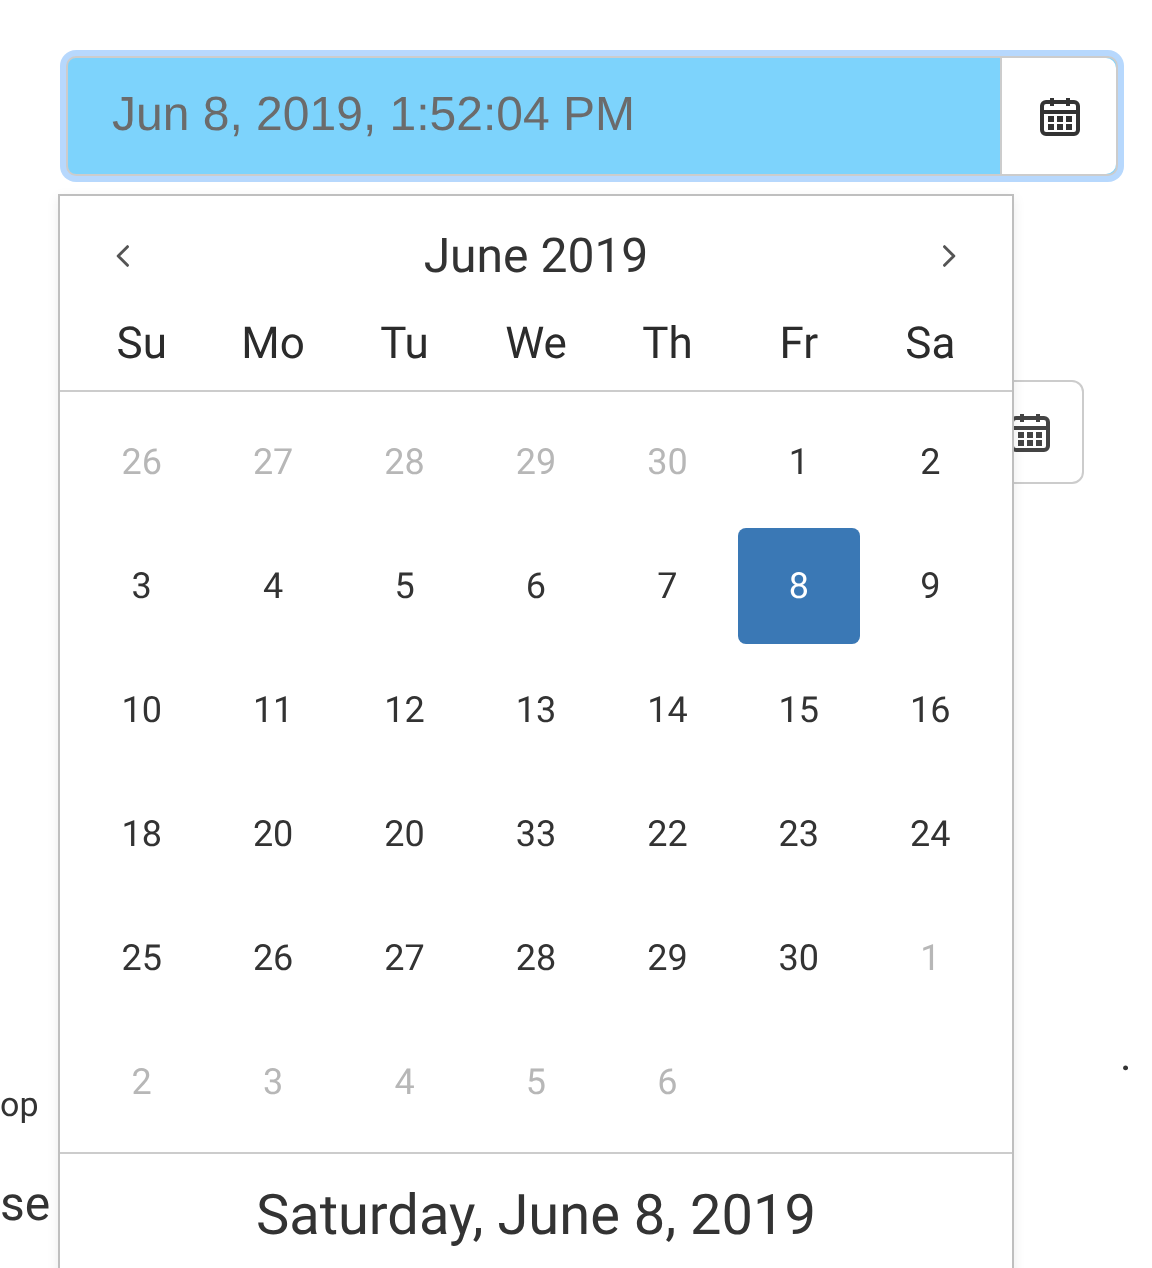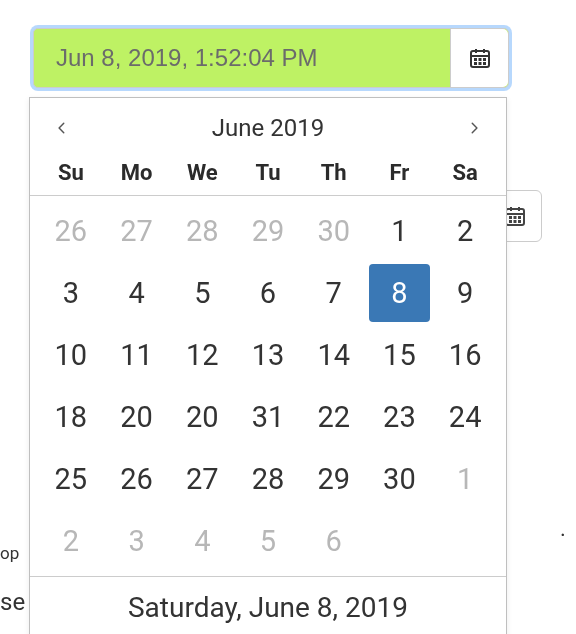--- a/index.html
+++ b/index.html
@@ -51,27 +51,27 @@
     top: 516px;
     font-size: 22px;
     color: #333;
   }
 
   
   .input-group {
     position: absolute;
     top: 28px;
     left: 33px;
-    width: 476px;
+    width: 526px;
     height: 60px;
     display: flex;
     border: 1px solid #ccc;
     border-radius: 5px;
     box-shadow: 0 0 0 3px rgba(96,168,250,0.45);
-    background: #bef264;
+    background: #7dd3fc;
   }
   .date-input {
     flex: 1;
     border: none;
     outline: none;
     padding: 0 22px;
     font-size: 24px;
     color: #6b6b6b;
     background: transparent;
     border-radius: 5px 0 0 5px;
@@ -123,39 +123,39 @@
     color: #333;
     cursor: pointer;
   }
   .dow-row {
     display: grid;
     grid-template-columns: repeat(7, 1fr);
     padding: 6px 8px 10px;
   }
   .dow {
     text-align: center;
-    font-weight: 700;
+    font-weight: 400;
     font-size: 22px;
     color: #2b2b2b;
   }
   .days-grid {
     border-top: 1px solid #ccc;
     border-bottom: 1px solid #ccc;
     padding: 4px 8px;
     display: grid;
     grid-template-columns: repeat(7, 1fr);
   }
   .day-cell {
     height: 58px;
     display: flex;
     align-items: center;
     justify-content: center;
     margin: 2px;
     border-radius: 4px;
-    font-size: 29px;
+    font-size: 18px;
     color: #333;
     cursor: pointer;
     user-select: none;
     text-align: right;
   }
   .day-cell.out { color: #b7b7b7; }
   .day-cell.selected {
     background: #3a78b5;
     color: #fff;
   }
@@ -218,22 +218,22 @@
     <span class="nav-title">June 2019</span>
     <button class="nav-btn">
       <svg width="14" height="14" viewBox="0 0 24 24">
           <path d="M9 4 L17 12 L9 20" fill="none" stroke="currentColor" stroke-width="2.5" stroke-linecap="round" stroke-linejoin="round"></path>
         </svg>
     </button>
   </div>
   <div class="dow-row" id="dow-row">
       <div class="dow">Su</div>
       <div class="dow">Mo</div>
+      <div class="dow">Tu</div>
       <div class="dow">We</div>
-      <div class="dow">Tu</div>
       <div class="dow">Th</div>
       <div class="dow">Fr</div>
       <div class="dow">Sa</div>
     </div>
   <div class="days-grid" id="days-grid">
       <div class="day-cell out">26</div>
       <div class="day-cell out">27</div>
       <div class="day-cell out">28</div>
       <div class="day-cell out">29</div>
       <div class="day-cell out">30</div>
@@ -249,21 +249,21 @@
       <div class="day-cell">10</div>
       <div class="day-cell">11</div>
       <div class="day-cell">12</div>
       <div class="day-cell">13</div>
       <div class="day-cell">14</div>
       <div class="day-cell">15</div>
       <div class="day-cell">16</div>
       <div class="day-cell">18</div>
       <div class="day-cell">20</div>
       <div class="day-cell">20</div>
-      <div class="day-cell">31</div>
+      <div class="day-cell">33</div>
       <div class="day-cell">22</div>
       <div class="day-cell">23</div>
       <div class="day-cell">24</div>
       <div class="day-cell">25</div>
       <div class="day-cell">26</div>
       <div class="day-cell">27</div>
       <div class="day-cell">28</div>
       <div class="day-cell">29</div>
       <div class="day-cell">30</div>
       <div class="day-cell out">1</div>

